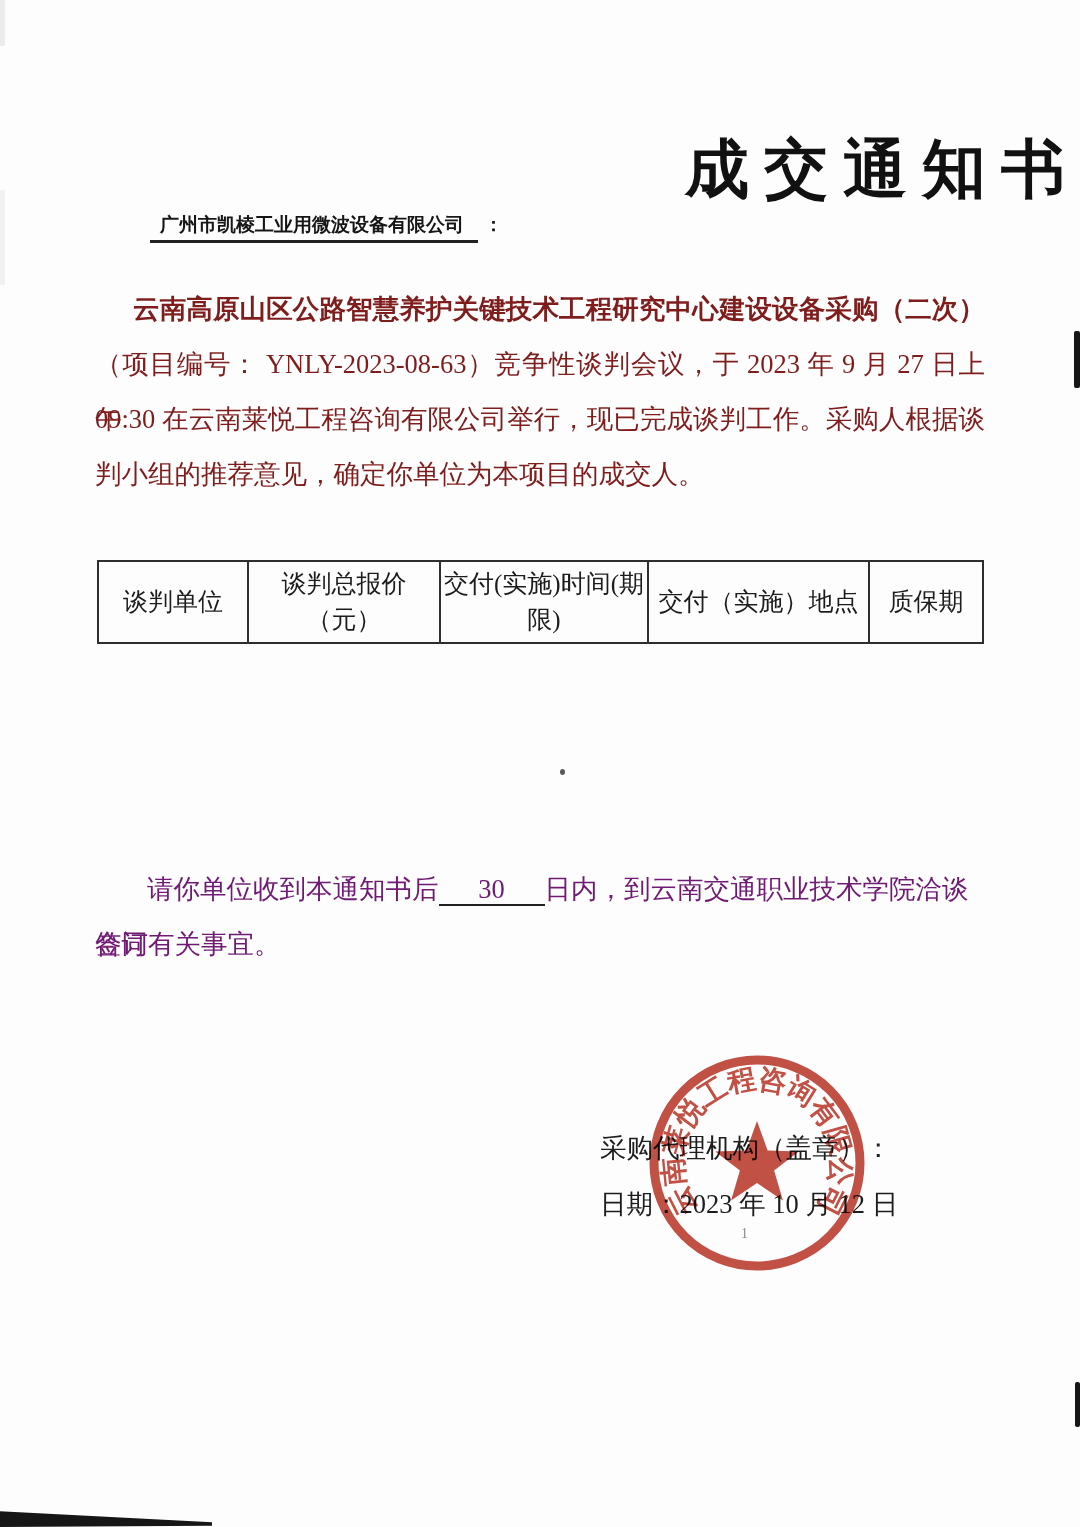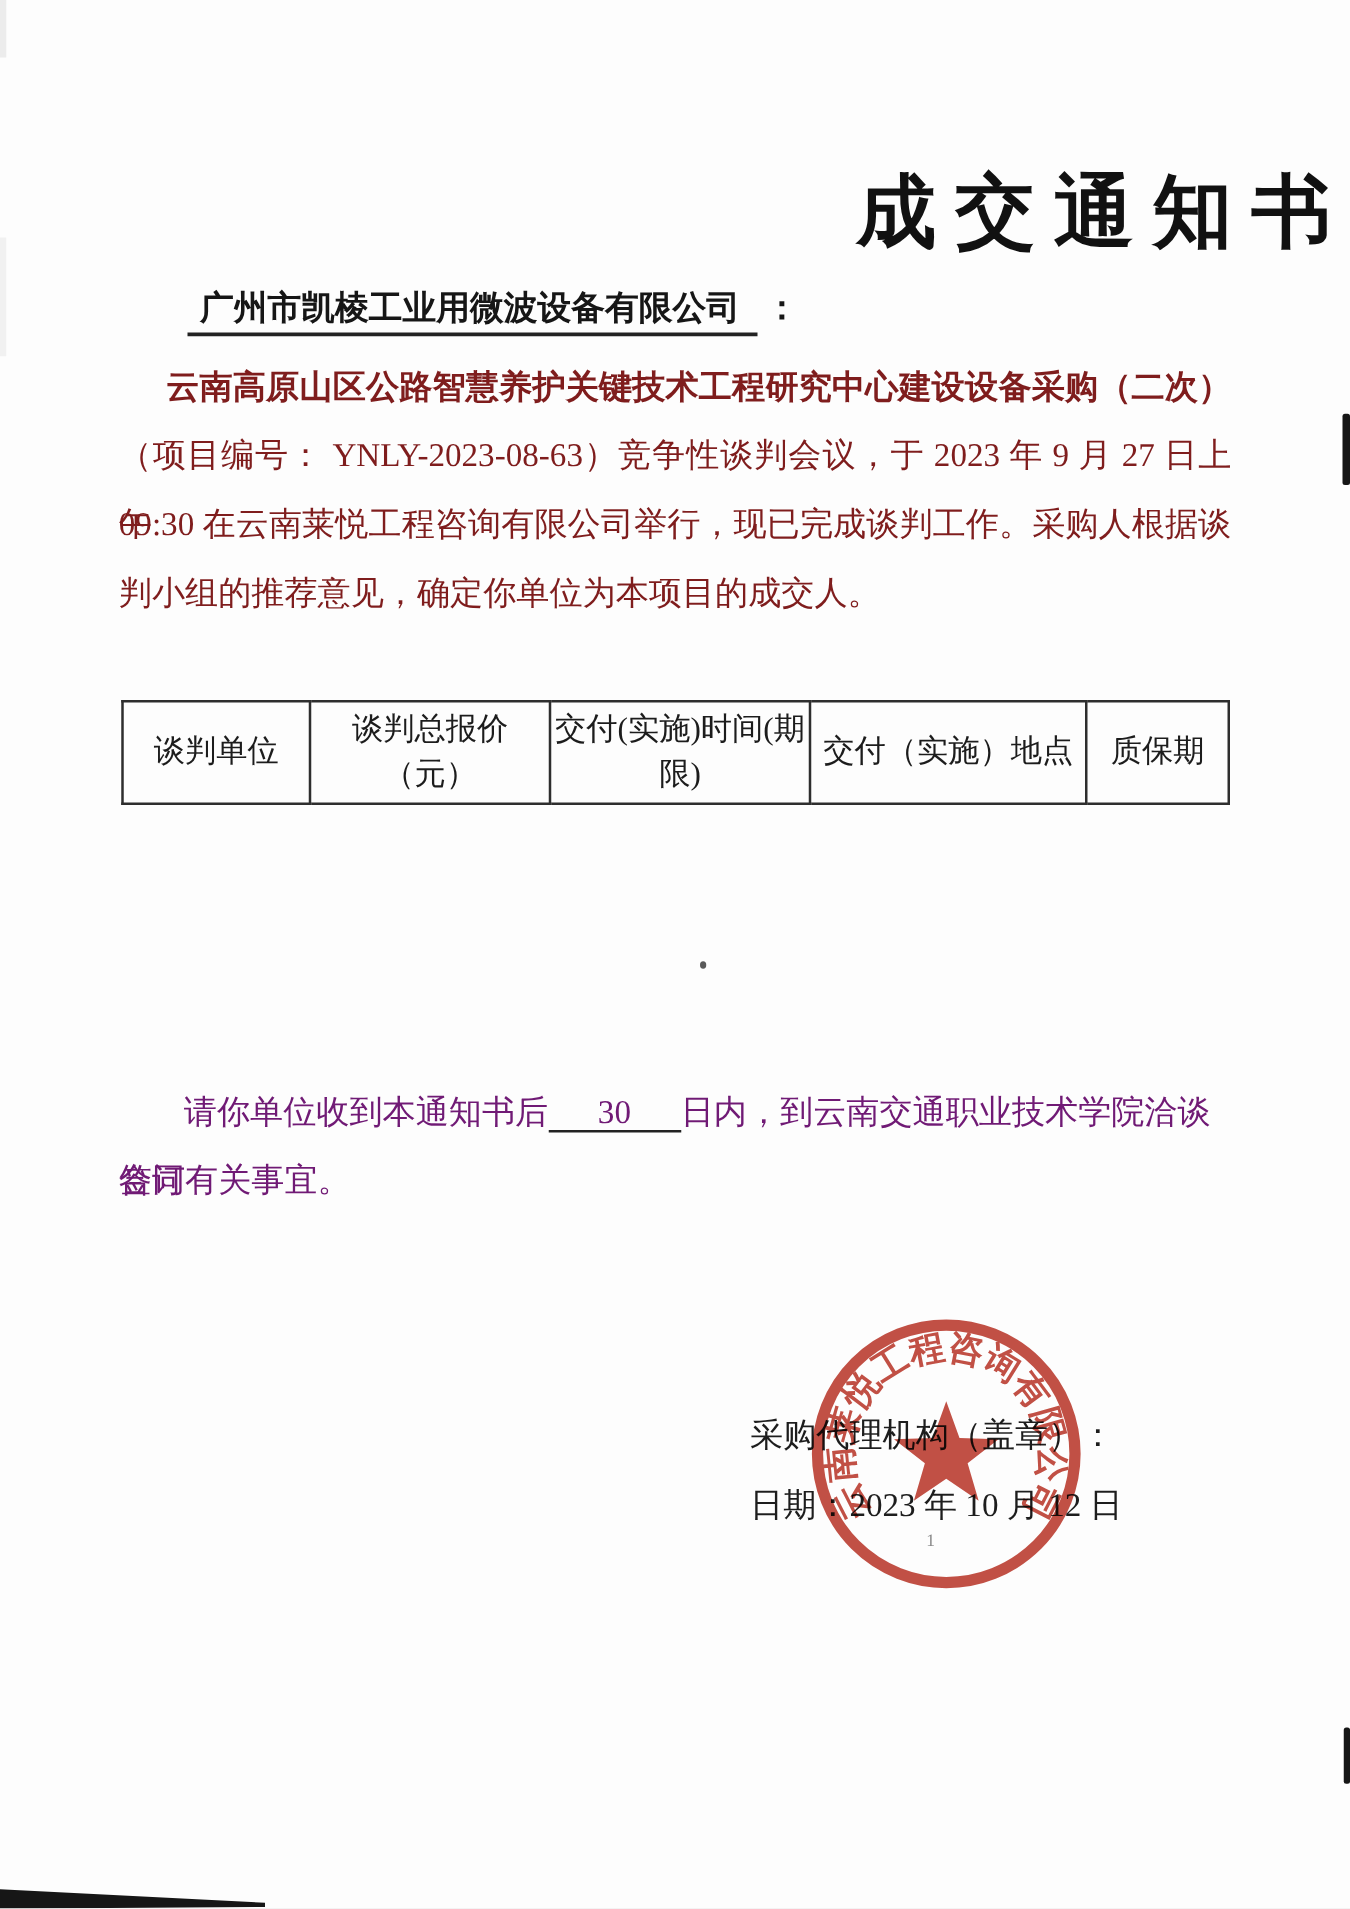--- a/index.html
+++ b/index.html
@@ -26,23 +26,23 @@
     font-size: 64px;
     font-weight: 900;
     letter-spacing: 15px;
     color: #111;
     padding-left: 12px;
   }
 
   
   .addressee {
     position: absolute;
-    top: 228px;
+    top: 212px;
     left: 150px;
-    font-size: 27px;
+    font-size: 19px;
     font-weight: bold;
     color: #161616;
   }
   .addressee .name {
     display: inline-block;
     border-bottom: 3px solid #222;
     padding: 0 14px 2px 10px;
   }
   .addressee .colon { margin-left: 6px; }
 

